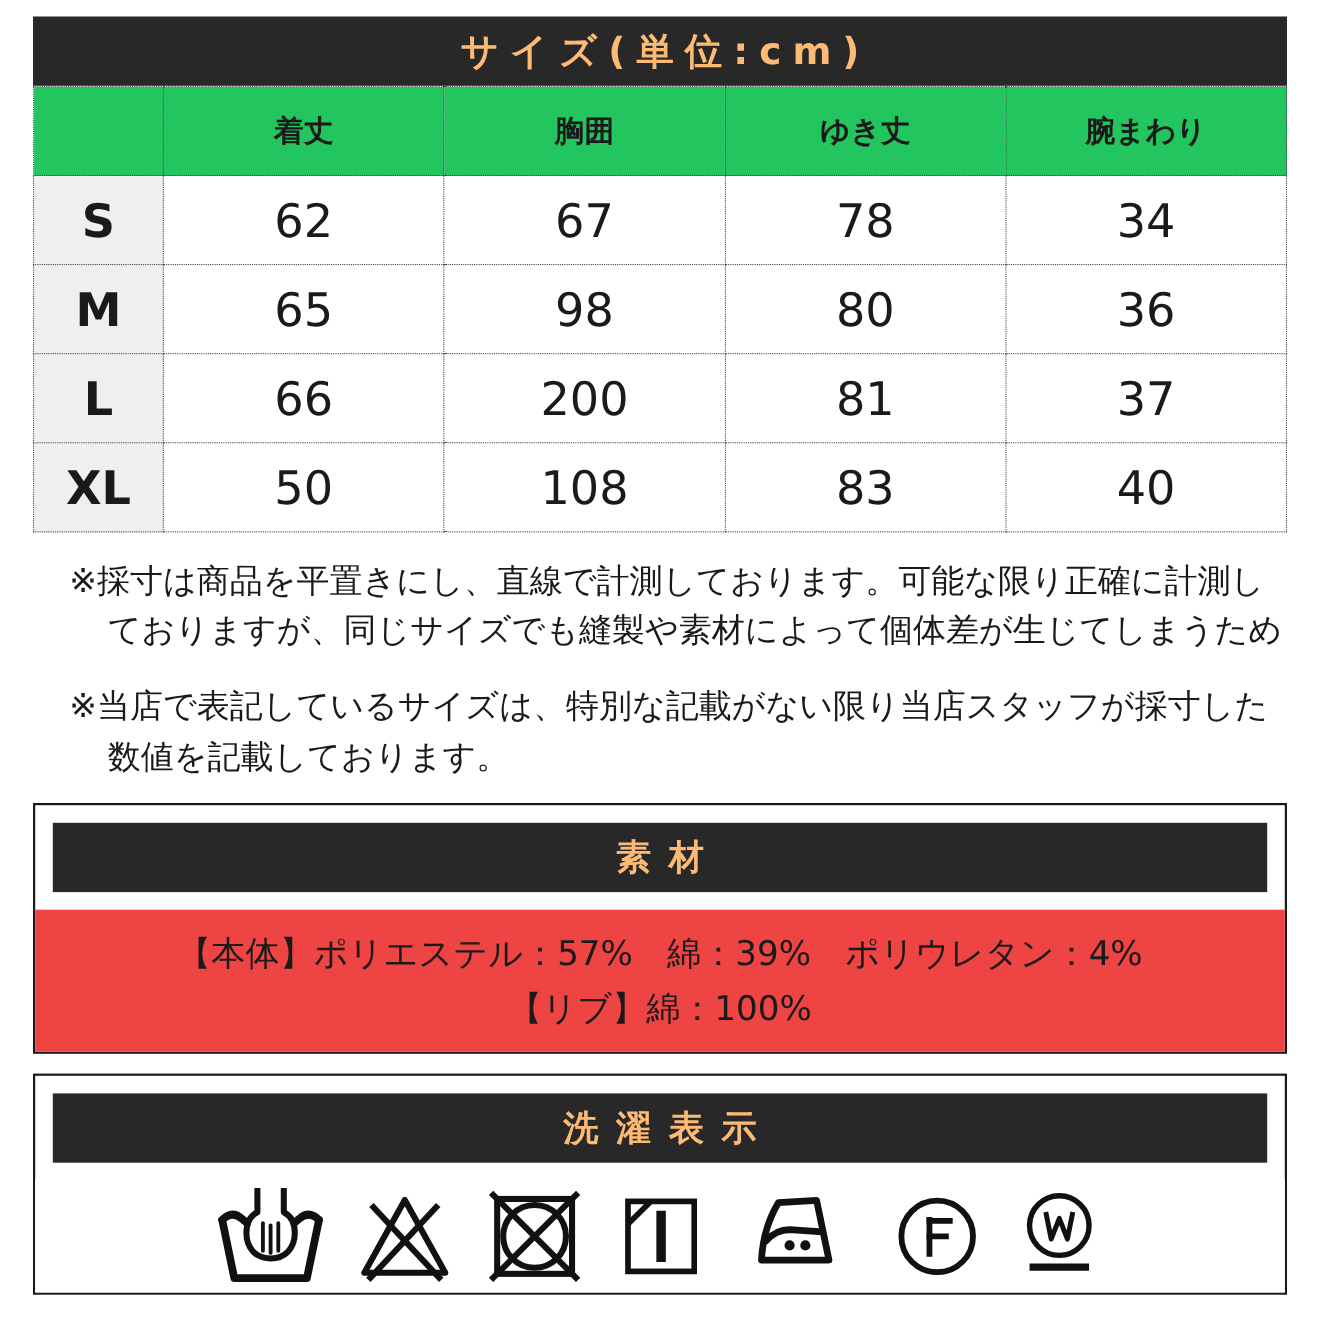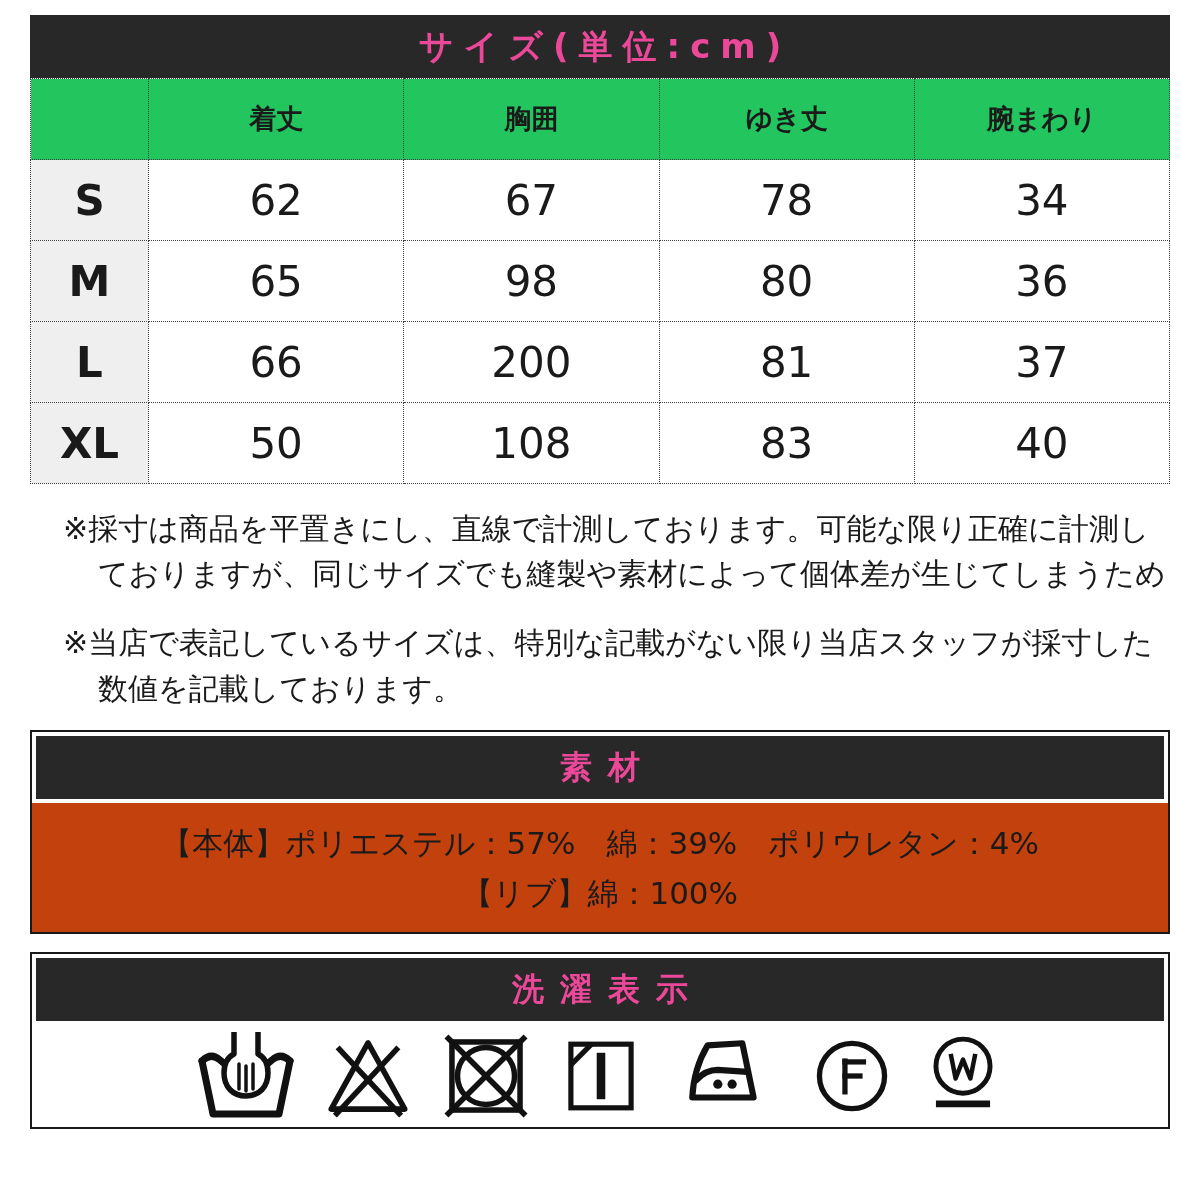--- a/index.html
+++ b/index.html
@@ -3,21 +3,21 @@
 <meta charset="utf-8">
 <style>
   html,body{margin:0;padding:0;background:#fff;}
   body{
     width:1200px;height:1200px;box-sizing:border-box;
     padding:15px 30px 0 30px;
     font-family:"DejaVu Sans",sans-serif;
     color:#1a1a1a;
   }
   .bar{
-    background:#282828;color:#ec4899;height:63px;
+    background:#282828;color:#fdba74;height:63px;
     display:flex;align-items:center;justify-content:center;
     font-weight:bold;
   }
   .bar.size-bar{font-size:34px;letter-spacing:10px;padding-left:10px;}
   .bar.sec-bar{font-size:32px;letter-spacing:16px;padding-left:16px;}
 
   
   table.size-table{
     width:100%;border-collapse:collapse;table-layout:fixed;
   }
@@ -31,24 +31,24 @@
   tr.data-row td{background:#fff;font-size:42px;font-weight:normal;}
 
   
   .note{font-size:30px;line-height:45px;margin-left:33px;}
   .note-1{margin-top:22px;}
   .note-2{margin-top:24px;line-height:46px;}
   .note .cont{padding-left:35px;}
 
   
   .boxed{border:2px solid #1a1a1a;margin-top:18px;}
-  .boxed .bar{margin:4px;}
+  .boxed .bar{margin:16px;}
   .material-body{
     height:129px;display:flex;flex-direction:column;justify-content:center;
-    align-items:center;font-size:31px;line-height:50px;background:#c2410c;
+    align-items:center;font-size:31px;line-height:50px;background:#ef4444;
   }
   .wash-body{
     height:97px;display:flex;justify-content:center;align-items:flex-end;
     gap:26px;background:#fff;padding-bottom:5px;
   }
   .wash-body svg{display:block;}
   .care-icon{display:block;}
 </style>
 </head>
 <body>

